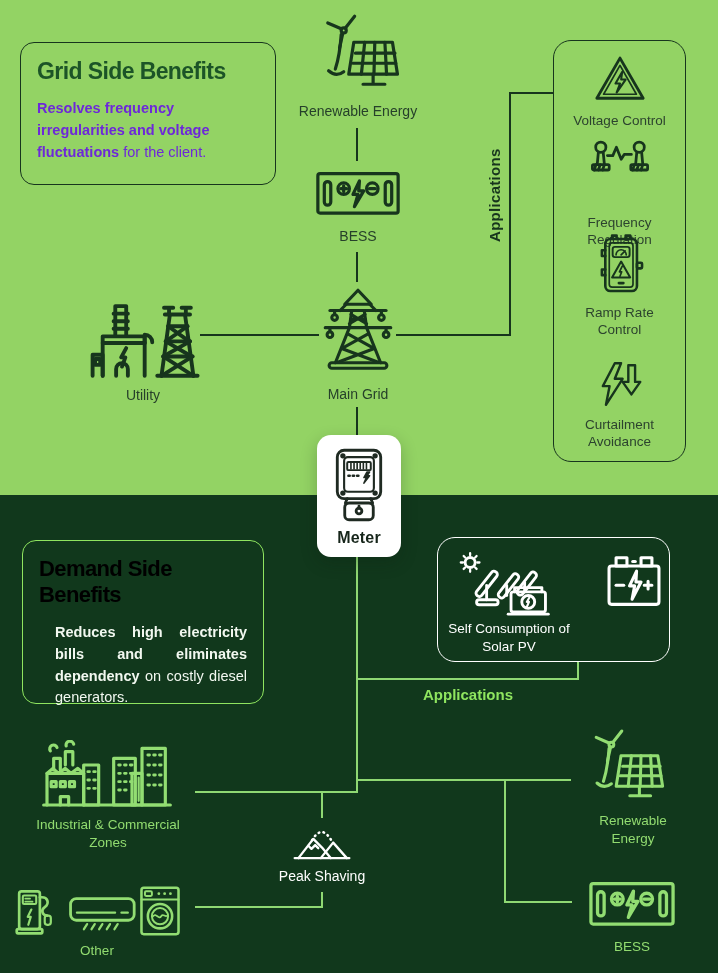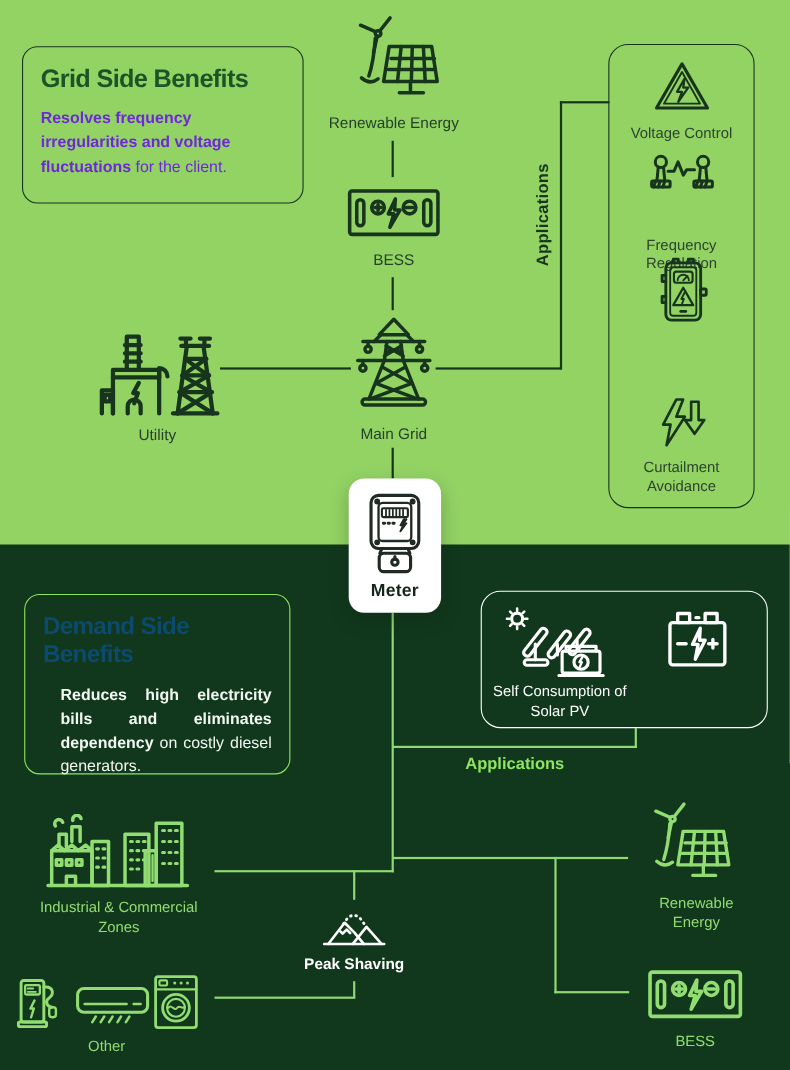--- a/index.html
+++ b/index.html
@@ -21,37 +21,37 @@
   .lbl{position:absolute;text-align:center;line-height:1.3;}
   .lbl-dark{color:#26402a;font-size:14px;}
   .lbl-light{color:#92dc70;font-size:13.5px;}
   .lbl-white{color:#ffffff;font-size:13.5px;}
 
   .benefits-box{position:absolute;box-sizing:border-box;border-radius:14px;padding:15px 16px;}
   .box-grid{left:20px;top:42px;width:256px;height:143px;border:1.7px solid #17351d;}
   .box-grid h1{margin:0;font-size:23px;font-weight:800;letter-spacing:-0.6px;color:#1c5427;}
   .box-grid p{margin:13px 0 0 0;font-size:14.5px;line-height:1.5;color:#6d28d9;}
   .box-demand{left:22px;top:540px;width:242px;height:164px;border:1.7px solid #8fe55f;}
-  .box-demand h1{margin:0;font-size:22px;font-weight:800;letter-spacing:-0.6px;color:#0c4a6e;}
+  .box-demand h1{margin:0;font-size:22px;font-weight:800;letter-spacing:-0.6px;color:#000000;}
   .box-demand p{margin:14px 0 0 16px;font-size:14.5px;line-height:1.5;color:#f2f8f0;text-align:justify;}
   .bold{font-weight:bold;}
 
   .apps-box-top{position:absolute;left:553px;top:40px;width:133px;height:422px;border:1.7px solid #17351d;border-radius:18px;box-sizing:border-box;}
   .apps-item{position:absolute;left:0;width:100%;display:flex;flex-direction:column;align-items:center;}
   .apps-item .lbl2{position:static;margin-top:7px;color:#2c432e;font-size:13.5px;text-align:center;line-height:1.28;width:110px;}
 
   .vertical-label{position:absolute;left:479px;top:125px;width:30px;height:140px;display:flex;align-items:center;justify-content:center;
     writing-mode:vertical-rl;transform:rotate(180deg);font-weight:bold;font-size:15px;color:#17351d;letter-spacing:.3px;}
 
   .meter-card{position:absolute;left:317px;top:435px;width:84px;height:122px;background:#ffffff;border-radius:14px;
     box-shadow:0 6px 16px rgba(10,30,15,.25);display:flex;flex-direction:column;align-items:center;}
   .meter-card .icon-wrap{width:62px;height:84px;margin-top:8px;color:#1f2a22;}
   .meter-card .meter-lbl{font-weight:800;font-size:16px;color:#16251a;margin-top:2px;letter-spacing:.2px;}
 
-  .apps-box-bottom{position:absolute;left:437px;top:537px;width:261px;height:125px;border:1.8px solid #ffffff;border-radius:18px;box-sizing:border-box;}
+  .apps-box-bottom{position:absolute;left:437px;top:537px;width:233px;height:125px;border:1.8px solid #ffffff;border-radius:18px;box-sizing:border-box;}
   .apps-bottom-label{position:absolute;left:398px;top:686px;width:140px;text-align:center;font-weight:bold;font-size:15px;color:#8fe55f;}
 </style>
 </head>
 <body>
 
 <div class="canvas">
   <div class="half-top"></div>
   <div class="half-bottom"></div>
 
   <div class="ln ln-dark" style="left:356px;top:128px;width:2px;height:33px;"></div>
@@ -188,20 +188,21 @@
           <rect x="27" y="17" width="42" height="78" rx="5" stroke-width="3"></rect>
           <path d="M20 30 h-6 v10 h6 M20 64 h-6 v10 h6"></path>
           <rect x="76" y="52" width="9" height="10" rx="2"></rect>
           <rect x="33" y="24" width="30" height="18" rx="4" stroke-width="3.4"></rect>
           <path d="M39 38 a9 9 0 0 1 18 0 M48 38 l7 -7" stroke-width="3"></path>
           <path d="M48 50 L64 78 H32 Z" stroke-width="3.6"></path>
           <path d="M50 58 l-5 10 h4 l-3 8" stroke-width="3"></path>
           <path d="M44 88 h8"></path>
         </svg>
       </div>
+      <div class="lbl2">Ramp Rate Control</div>
     </div>
     <div class="apps-item" style="top:318px;">
       <div class="icon ink-dark" style="position:static;width:52px;height:50px;">
         <svg viewBox="0 0 100 92" fill="none" stroke="currentColor" stroke-width="4.6" stroke-linecap="round" stroke-linejoin="round">
           <path d="M40 6 L17 50 h13 L23 86 L55 36 H40 L52 6 Z"></path>
           <path d="M66 10 h13 v32 h10 L72 66 L55 42 h11 Z"></path>
         </svg>
       </div>
       <div class="lbl2">Curtailment Avoidance</div>
     </div>
@@ -295,21 +296,21 @@
 
   <div class="icon ink-white" style="left:291px;top:820px;width:62px;height:44px;">
     <svg viewBox="0 0 100 64" fill="none" stroke="currentColor" stroke-width="3.8" stroke-linecap="round" stroke-linejoin="round">
       <path d="M6 58 h88"></path>
       <path d="M12 58 L36 27 L50 41 L64 58"></path>
       <path d="M48 58 L68 33 L90 58"></path>
       <path d="M28 38 l5 5 6 -6 5 5"></path>
       <path d="M34 29 Q50 2 66 31" stroke-dasharray="1 7" stroke-width="4.2"></path>
     </svg>
   </div>
-  <div class="lbl lbl-white" style="left:252px;top:867px;width:140px;font-size:14px;font-weight:bold;">Peak Shaving</div>
+  <div class="lbl lbl-white" style="left:252px;top:867px;width:140px;font-size:14px;">Peak Shaving</div>
 
   <div class="icon ink-light" style="left:14px;top:884px;width:42px;height:56px;">
     <svg viewBox="0 0 64 92" fill="none" stroke="currentColor" stroke-width="4.4" stroke-linecap="round" stroke-linejoin="round">
       <rect x="6" y="12" width="34" height="62" rx="4"></rect>
       <rect x="12" y="19" width="22" height="14" rx="2" stroke-width="3.4"></rect>
       <path d="M16 24 h8 M16 29 h12" stroke-width="2.8"></path>
       <path d="M26 42 l-6 12 h5 l-4 13" stroke-width="3.6"></path>
       <rect x="2" y="74" width="42" height="7" rx="2"></rect>
       <path d="M40 22 c14 -2 16 10 8 16 c-7 5 -4 13 4 14"></path>
       <rect x="48" y="52" width="10" height="15" rx="4" stroke-width="3.6"></rect>

